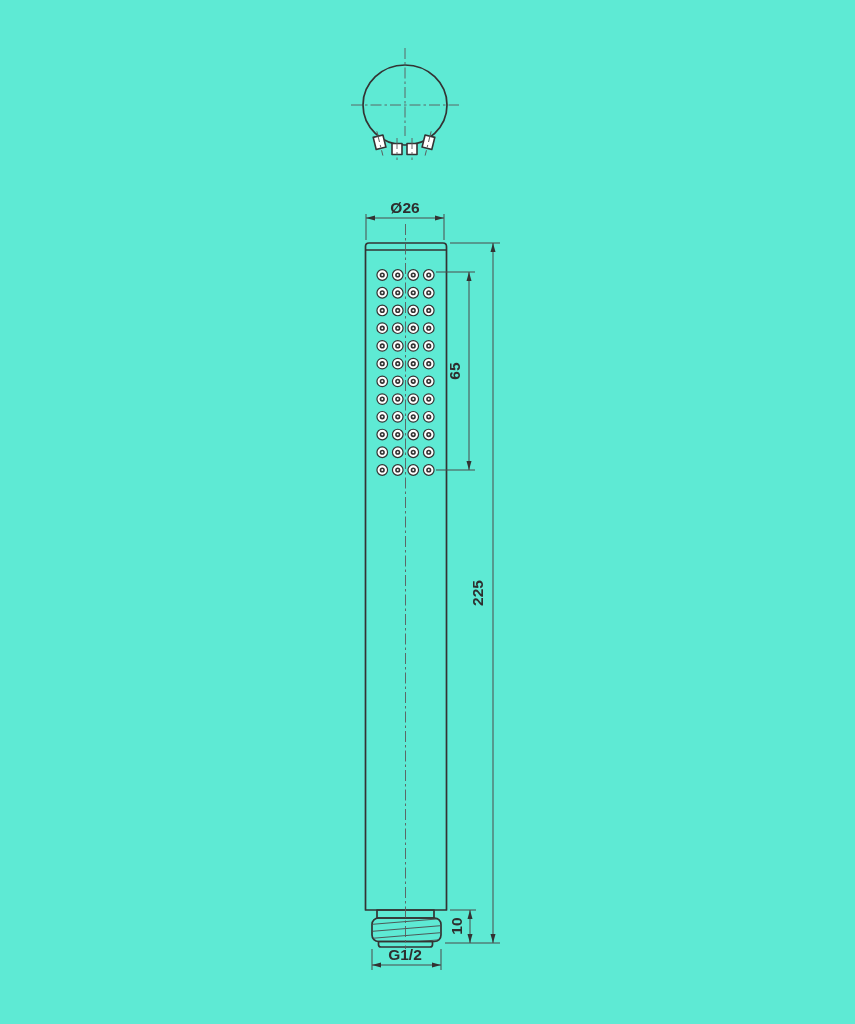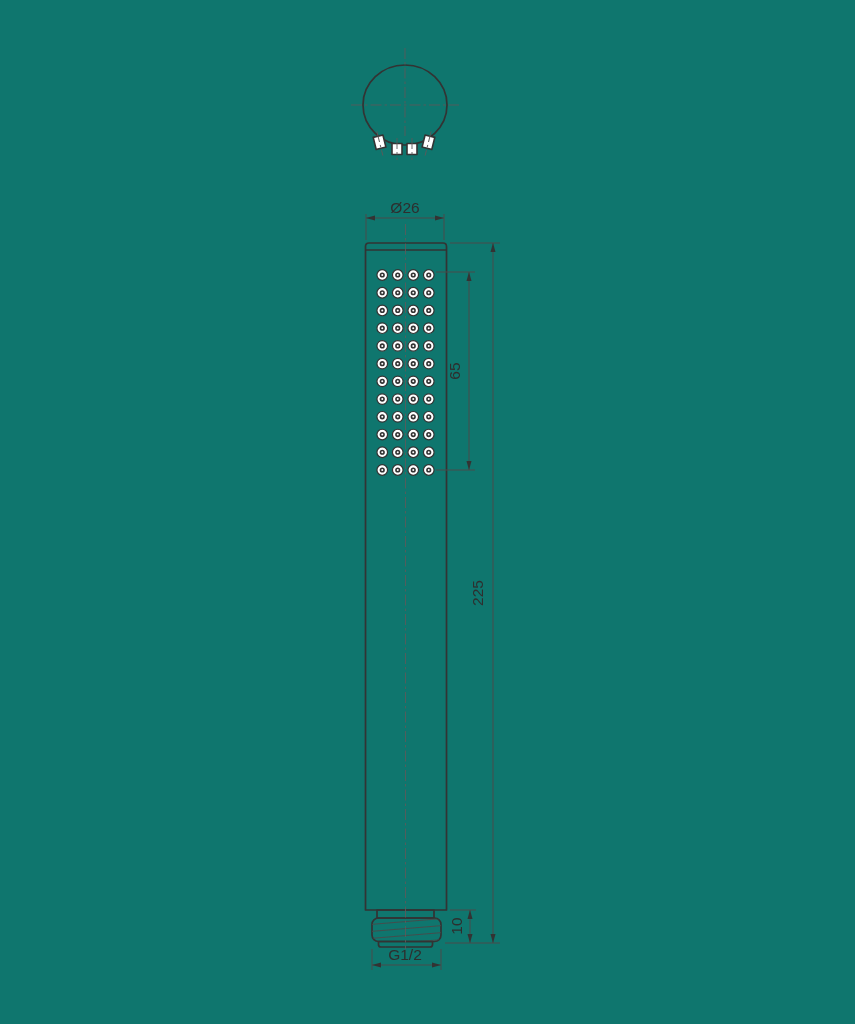--- a/index.html
+++ b/index.html
@@ -5,22 +5,23 @@
   html, body {
     margin: 0;
     padding: 0;
     background: #ffffff;
     font-family: "Liberation Sans", sans-serif;
   }
   .canvas-wrap {
     position: relative;
     width: 855px;
     height: 1024px;
-    background: #0f766e;
+    background: #5eead4;
     overflow: hidden;
+    font-weight: bold;
   }
   svg { display: block; }
   .obj  { fill: none; stroke: #333333; stroke-width: 1.7; stroke-linejoin: round; }
   .obj-fill { fill: #ffffff; stroke: #333333; stroke-width: 1.6; stroke-linejoin: round; }
   .thin { fill: none; stroke: #4a4a4a; stroke-width: 1; }
   .hatch { fill: none; stroke: #4a4a4a; stroke-width: 0.9; }
   .cl   { fill: none; stroke: #5a5a5a; stroke-width: 0.9; stroke-dasharray: 11 3 2.5 3; }
   .arr  { fill: #333333; stroke: none; }
   .dim-text {
     font-family: "Liberation Sans", sans-serif;

